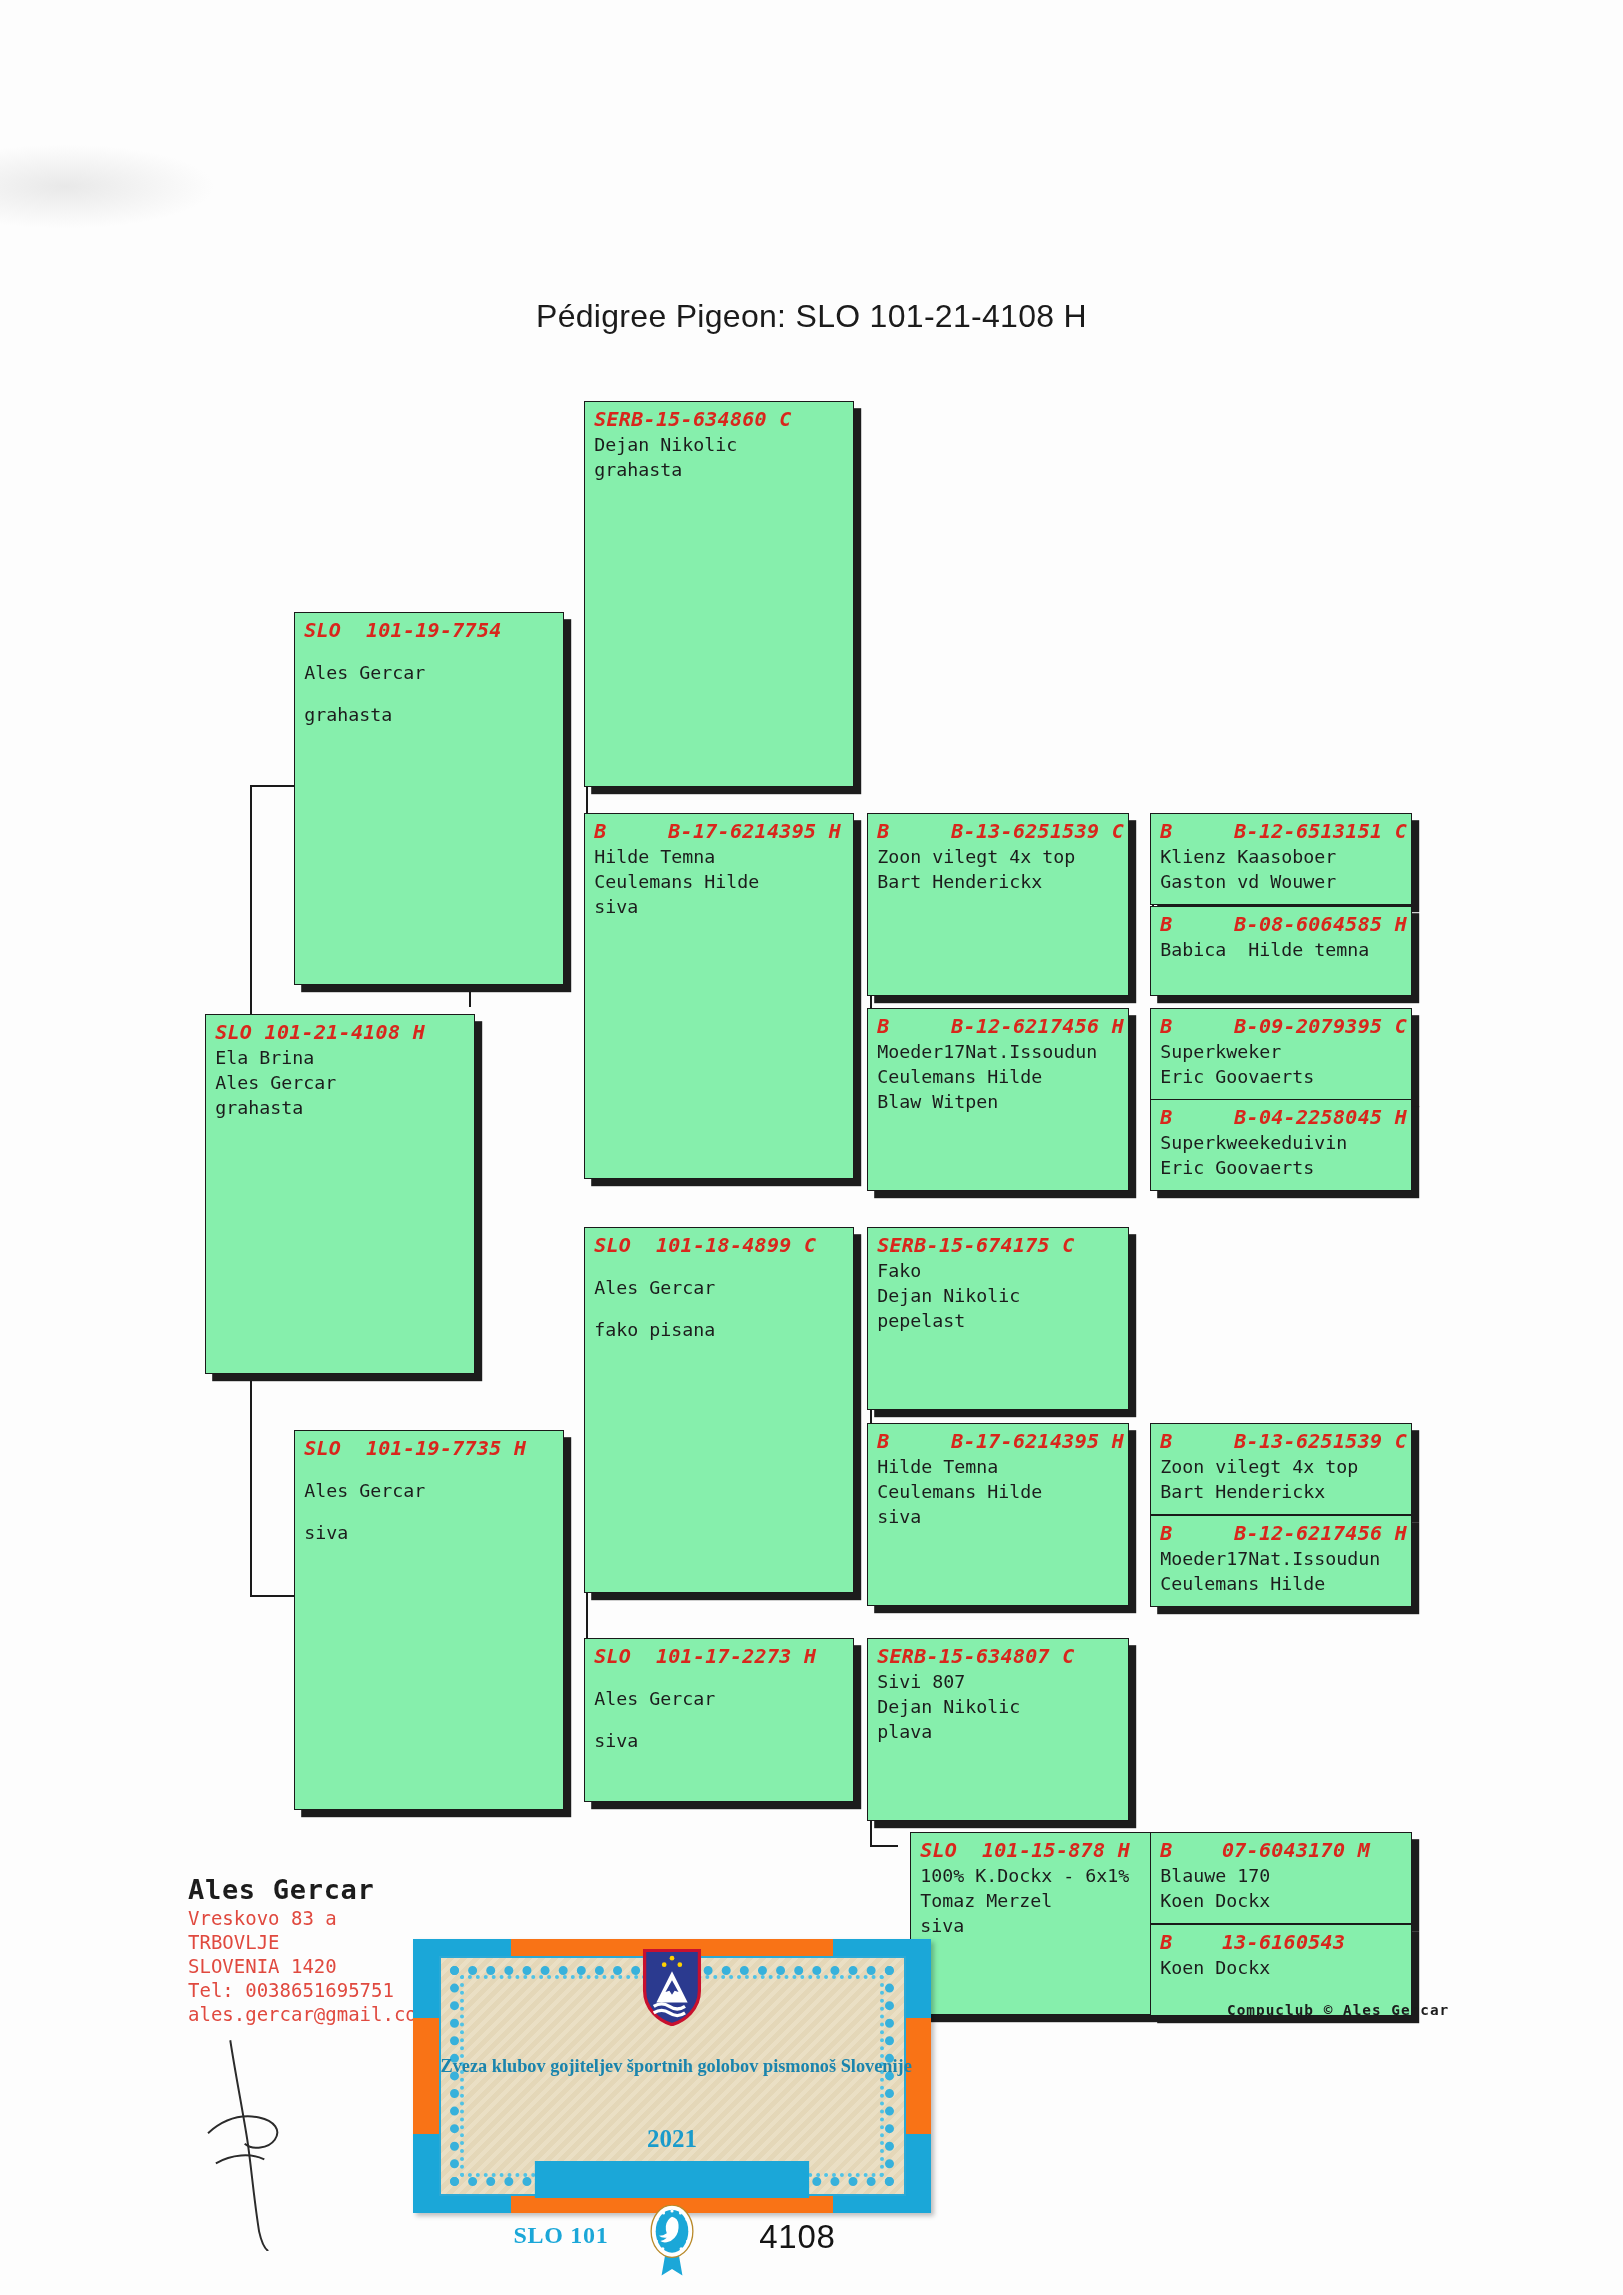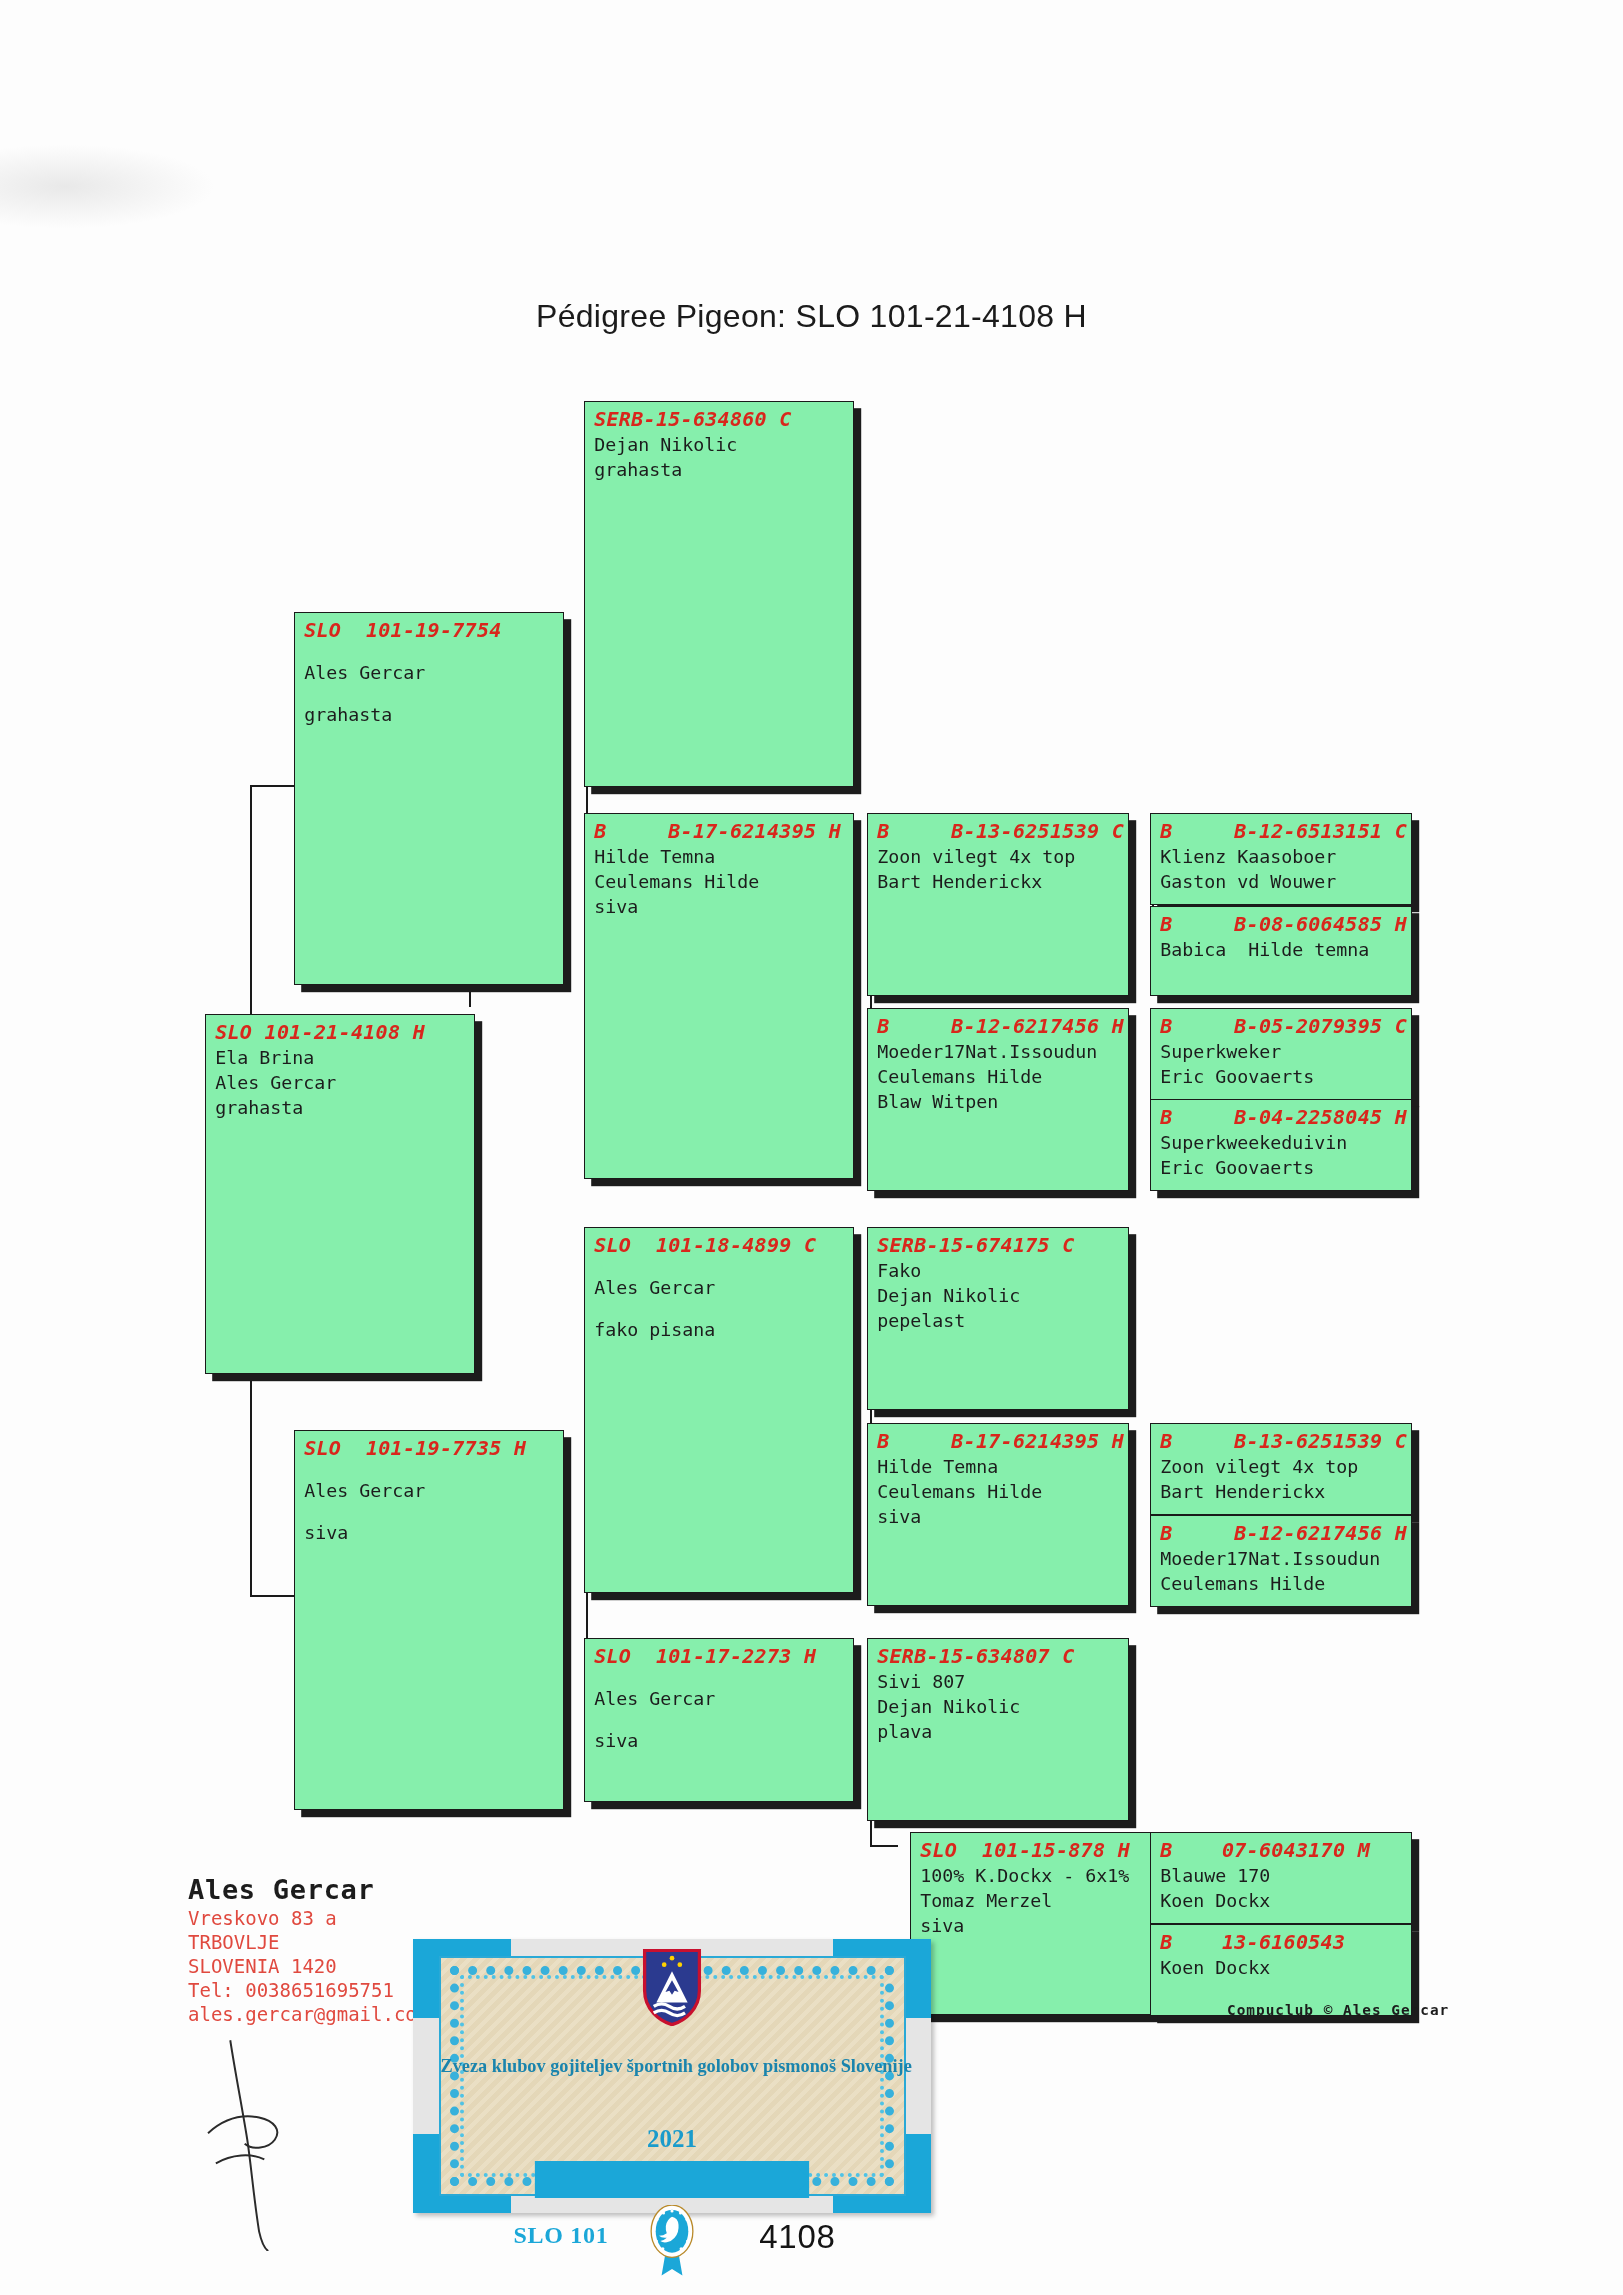--- a/index.html
+++ b/index.html
@@ -32,21 +32,21 @@
   .addr .nm{color:#1c1c1c;font-weight:bold;font-size:27px;line-height:33px;white-space:pre;letter-spacing:0.7px;}
   .addr .ln2{color:#e0493f;font-size:19px;line-height:24px;white-space:pre;}
 
   .signature{position:absolute;left:196px;top:2035px;width:151px;height:216px;}
 
   .compuclub{position:absolute;left:1227px;top:2002px;color:#1c1c1c;
       font-size:14.4px;font-weight:bold;letter-spacing:1px;white-space:pre;}
 
   
   .card{position:absolute;left:413px;top:1939px;width:518px;height:274px;
-      background:#e5e5e5;box-shadow:2.6px 3.3px 4.6px rgba(0,0,0,.25);}
+      background:#f97316;box-shadow:2.6px 3.3px 4.6px rgba(0,0,0,.25);}
   .card-inner{position:absolute;left:25.5px;top:17px;right:25.5px;bottom:17px;
       background:
         repeating-linear-gradient(135deg,#eadfc4 0 4.6px,#e4d7b8 4.6px 9.2px);
       border:2px solid #2aa9d6;}
   .card-corner{position:absolute;background:#1ba7d8;}
   .guilloche{position:absolute;left:9.2px;top:7.9px;right:9.2px;bottom:7.9px;
       border:9.2px dotted #29aede;border-radius:3.9px;opacity:.92;}
   .guilloche2{position:absolute;left:19.6px;top:17px;right:19.6px;bottom:17px;
       border:4.6px dotted #3fc0ea;border-radius:2.6px;opacity:.9;}
   .crest{position:absolute;left:50%;top:-9.2px;transform:translateX(-50%);width:60px;height:77px;}
@@ -207,21 +207,21 @@
   <span class="desc">Klienz Kaasoboer</span>
   <span class="desc">Gaston vd Wouwer</span>
 </div>
 
 <div class="box" style="left:1150px;top:906px;width:262px;height:90px;">
   <span class="ring">B     B-08-6064585 H</span>
   <span class="desc">Babica  Hilde temna</span>
 </div>
 
 <div class="box" style="left:1150px;top:1008px;width:262px;height:92px;">
-  <span class="ring">B     B-05-2079395 C</span>
+  <span class="ring">B     B-09-2079395 C</span>
   <span class="desc">Superkweker</span>
   <span class="desc">Eric Goovaerts</span>
 </div>
 
 <div class="box" style="left:1150px;top:1099px;width:262px;height:92px;">
   <span class="ring">B     B-04-2258045 H</span>
   <span class="desc">Superkweekeduivin</span>
   <span class="desc">Eric Goovaerts</span>
 </div>
 

